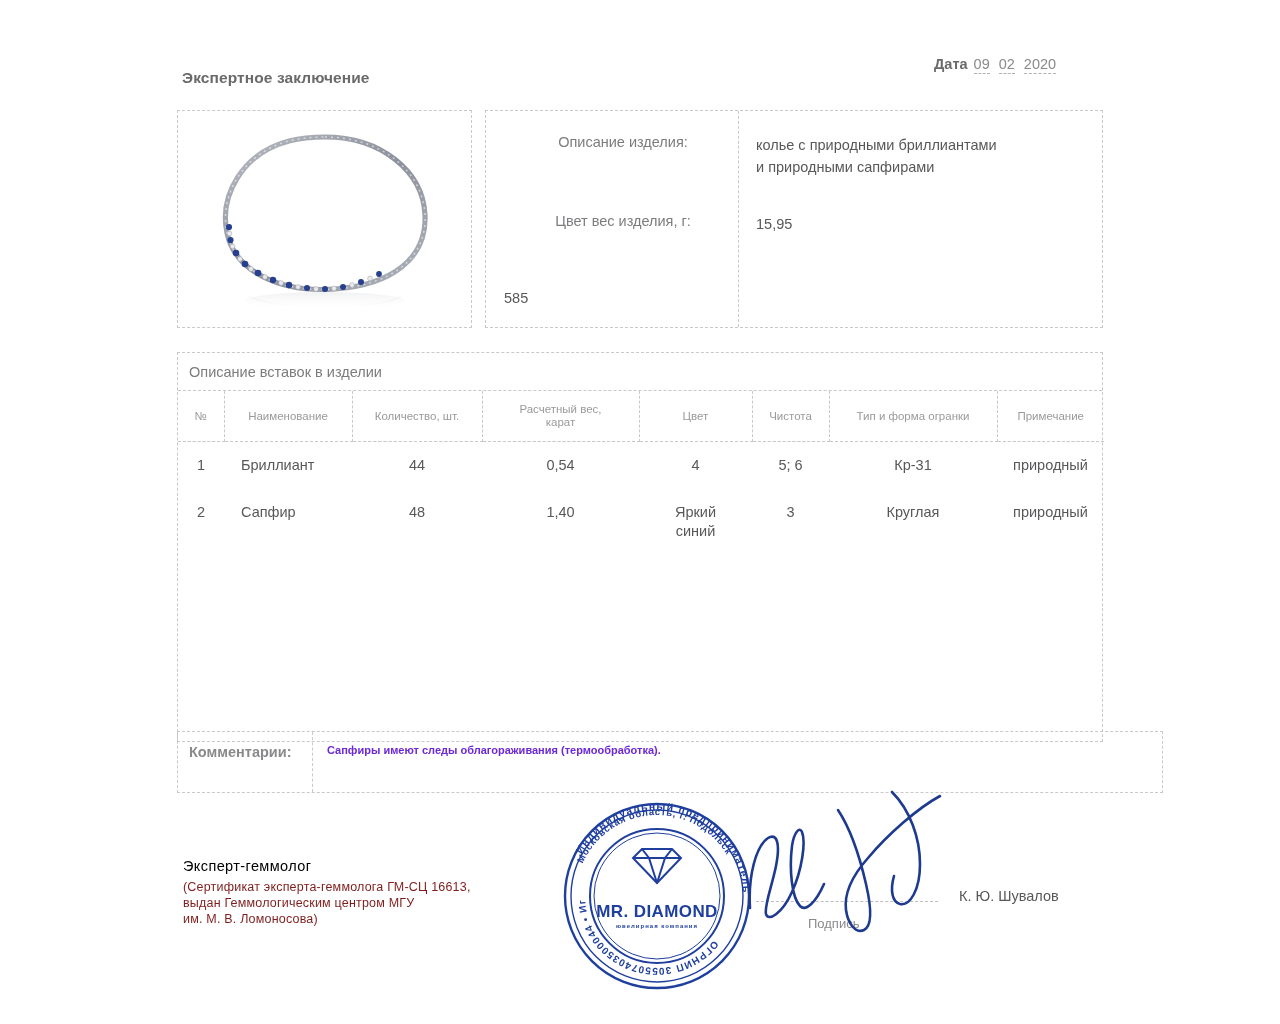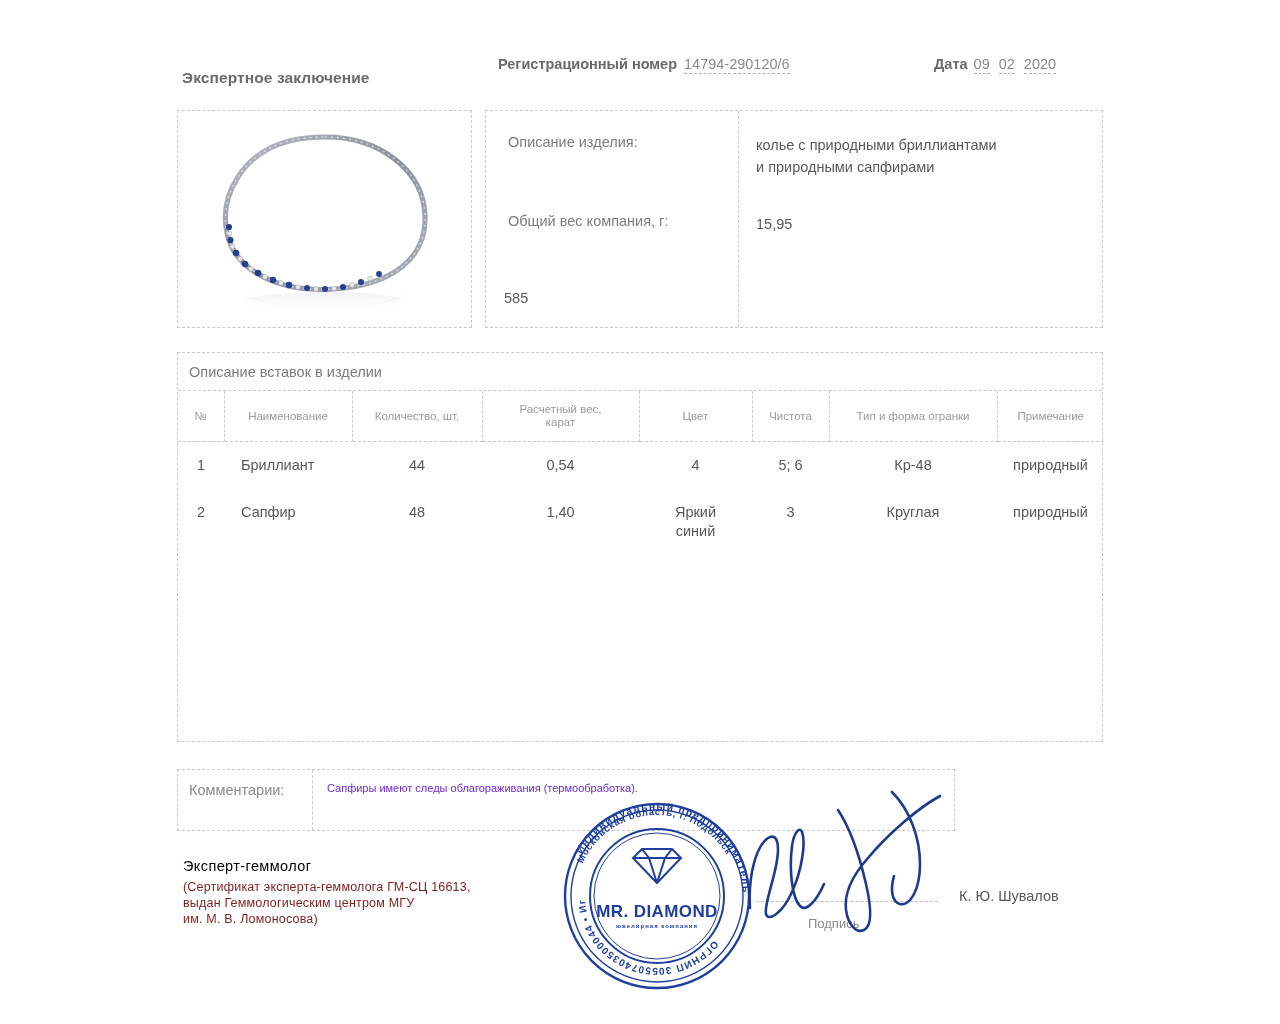--- a/index.html
+++ b/index.html
@@ -120,20 +120,21 @@
     left: 0;
     width: 100%;
     display: flex;
     font-size: 14.5px;
   }
   .spec-label {
     width: 252px;
     padding-left: 22px;
     box-sizing: border-box;
     color: #7c7c7e;
+    text-align: center;
   }
   .spec-value {
     padding-left: 18px;
     color: #58585a;
     line-height: 22px;
   }
   .spec-value .line2 { display: block; }
 
   
   .inserts-block {
@@ -192,26 +193,27 @@
   .c3 { width: 157px; }
   .c4 { width: 113px; }
   .c5 { width: 77px; }
   .c6 { width: 168px; }
   .c7 { width: 107px; }
 
   
   .comments-block {
     position: absolute;
     left: 177px;
-    top: 769px;
-    width: 778px;
+    top: 731px;
+    width: 986px;
     height: 62px;
     border: 1px dashed #c9c9cb;
     box-sizing: border-box;
     display: flex;
+    font-weight: bold;
   }
   .comments-label {
     width: 135px;
     border-right: 1px dashed #c9c9cb;
     box-sizing: border-box;
     font-size: 14.5px;
     color: #8a8a8c;
     padding: 12px 0 0 11px;
   }
   .comments-text {
@@ -290,24 +292,20 @@
   }
 </style>
 </head>
 <body>
 
 <div class="page">
 
   <div class="doc-header">
     <span class="doc-title">Экспертное заключение</span>
 
-    <span class="reg-group">
-      <span class="reg-label">Регистрационный номер</span>
-      <span class="reg-value">14794-290120/6</span>
-    </span>
 
     <span class="date-group">
       <span class="date-label">Дата</span>
       <span class="date-part">09</span>
       <span class="date-part">02</span>
       <span class="date-part">2020</span>
     </span>
   </div>
 
   <div class="top-block">
@@ -379,21 +377,21 @@
 
       <div class="spec-row" style="top:23px;">
         <div class="spec-label">Описание изделия:</div>
         <div class="spec-value">
           <span>колье с природными бриллиантами</span>
           <span class="line2">и природными сапфирами</span>
         </div>
       </div>
 
       <div class="spec-row" style="top:102px;">
-        <div class="spec-label">Общий вес компания, г:</div>
+        <div class="spec-label">Цвет вес изделия, г:</div>
         <div class="spec-value">15,95</div>
       </div>
 
 
       <div class="spec-row" style="top:176px;">
         <div class="spec-value">585</div>
       </div>
     </div>
   </div>
 
@@ -429,21 +427,21 @@
       <tbody>
         <tr>
           <td>1</td>
           <td class="name">Бриллиант</td>
           <td>44</td>
           <td>0,54</td>
           <td>
             <span>4</span>
           </td>
           <td>5; 6</td>
-          <td>Кр-48</td>
+          <td>Кр-31</td>
           <td>природный</td>
         </tr>
         <tr>
           <td>2</td>
           <td class="name">Сапфир</td>
           <td>48</td>
           <td>1,40</td>
           <td>
             <span>Яркий</span><br>
             <span>синий</span>

